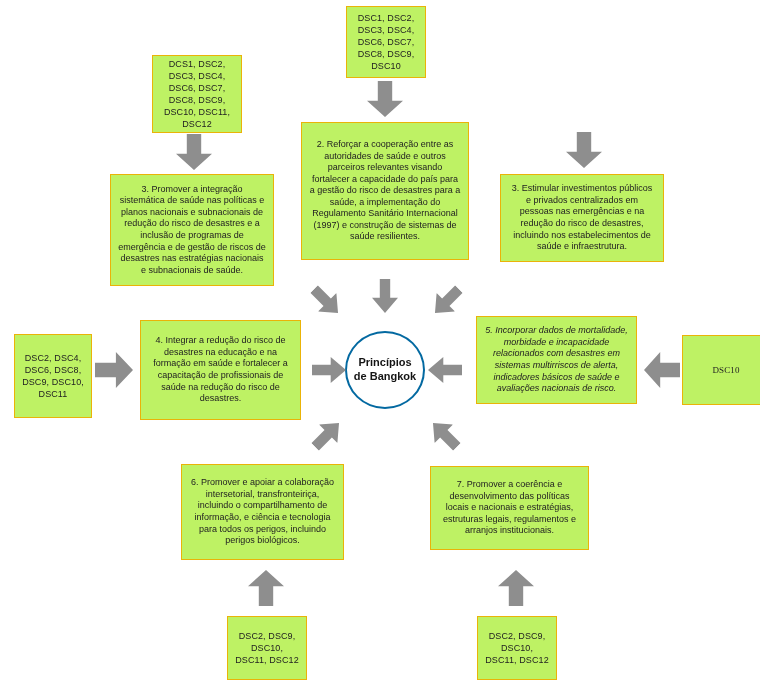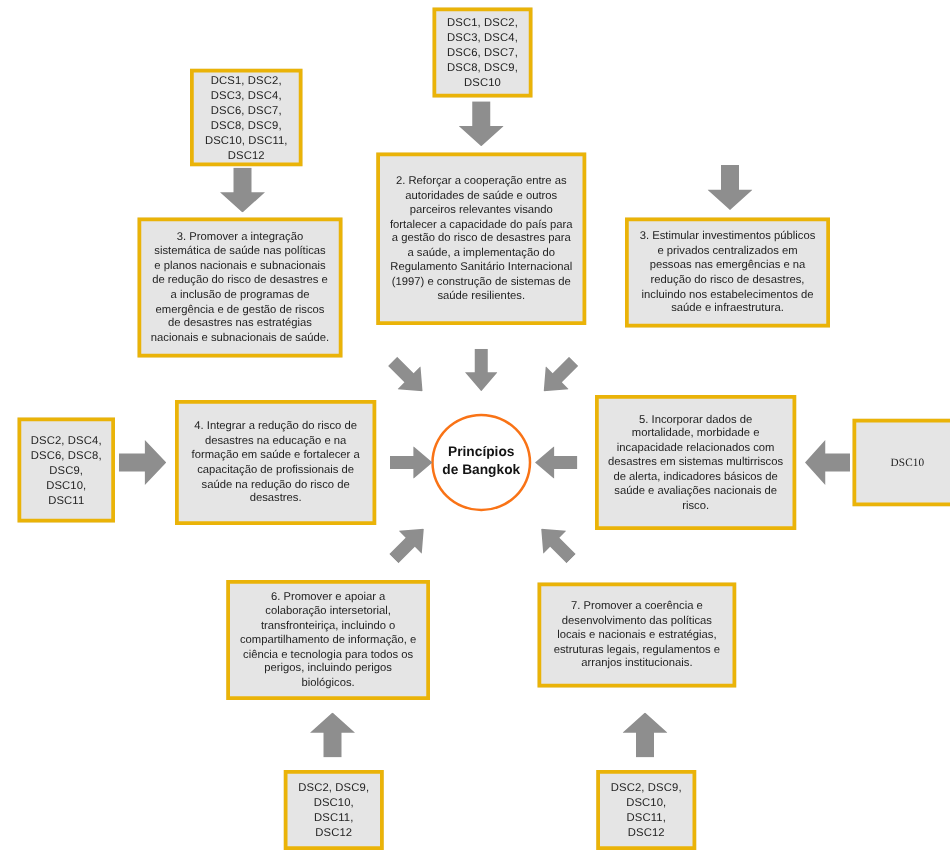--- a/index.html
+++ b/index.html
@@ -10,43 +10,43 @@
   }
   .diagram {
     position: relative;
     width: 760px;
     height: 694px;
     background: #ffffff;
     overflow: hidden;
   }
   .box {
     position: absolute;
-    background: #e5e5e5;
-    border: 3px solid #eab308;
+    background: #bef264;
+    border: 1px solid #eab308;
     box-sizing: border-box;
     display: flex;
     align-items: center;
     justify-content: center;
     text-align: center;
     color: #222222;
     padding: 5px 7px;
   }
   .dsc-box {
     font-size: 9px;
     line-height: 1.35;
     letter-spacing: 0.1px;
   }
   .p-box {
     font-size: 9px;
     line-height: 1.28;
   }
   .center-circle {
     position: absolute;
     background: #ffffff;
-    border: 2px solid #f97316;
+    border: 2px solid #0369a1;
     border-radius: 50%;
     box-sizing: border-box;
     display: flex;
     align-items: center;
     justify-content: center;
     text-align: center;
     font-size: 11px;
     font-weight: bold;
     color: #141414;
     padding: 6px;
@@ -85,21 +85,21 @@
   <div class="box dsc-box" style="left:477px; top:616px; width:80px; height:64px;">DSC2, DSC9, DSC10, DSC11, DSC12</div>
 
   <div class="box p-box" style="left:110px; top:174px; width:164px; height:112px;">3. Promover a integração sistemática de saúde nas políticas e planos nacionais e subnacionais de redução do risco de desastres e a inclusão de programas de emergência e de gestão de riscos de desastres nas estratégias nacionais e subnacionais de saúde.</div>
 
   <div class="box p-box" style="left:301px; top:122px; width:168px; height:138px;">2. Reforçar a cooperação entre as autoridades de saúde e outros parceiros relevantes visando fortalecer a capacidade do país para a gestão do risco de desastres para a saúde, a implementação do Regulamento Sanitário Internacional (1997) e construção de sistemas de saúde resilientes.</div>
 
   <div class="box p-box" style="left:500px; top:174px; width:164px; height:88px;">3. Estimular investimentos públicos e privados centralizados em pessoas nas emergências e na redução do risco de desastres, incluindo nos estabelecimentos de saúde e infraestrutura.</div>
 
   <div class="box p-box" style="left:140px; top:320px; width:161px; height:100px;">4. Integrar a redução do risco de desastres na educação e na formação em saúde e fortalecer a capacitação de profissionais de saúde na redução do risco de desastres.</div>
 
-  <div class="box p-box" style="left:476px; top:316px; width:161px; height:108px;">5. Incorporar dados de mortalidade, morbidade e incapacidade relacionados com desastres em sistemas multirriscos de alerta, indicadores básicos de saúde e avaliações nacionais de risco.</div>
+  <div class="box p-box" style="left:476px; top:316px; width:161px; height:88px;font-style:italic;">5. Incorporar dados de mortalidade, morbidade e incapacidade relacionados com desastres em sistemas multirriscos de alerta, indicadores básicos de saúde e avaliações nacionais de risco.</div>
 
   <div class="box p-box" style="left:181px; top:464px; width:163px; height:96px;">6. Promover e apoiar a colaboração intersetorial, transfronteiriça, incluindo o compartilhamento de informação, e ciência e tecnologia para todos os perigos, incluindo perigos biológicos.</div>
 
   <div class="box p-box" style="left:430px; top:466px; width:159px; height:84px;">7. Promover a coerência e desenvolvimento das políticas locais e nacionais e estratégias, estruturas legais, regulamentos e arranjos institucionais.</div>
 
   <div class="center-circle" style="left:345px; top:331px; width:80px; height:78px;">Princípios de Bangkok</div>
 
   <div class="arrow rot90" style="left: 176px; top: 134px; width: 36px; height: 36px; background: rgb(142, 142, 142);"></div>
   <div class="arrow rot90" style="left: 367px; top: 81px; width: 36px; height: 36px; background: rgb(142, 142, 142);"></div>
   <div class="arrow rot90" style="left: 566px; top: 132px; width: 36px; height: 36px; background: rgb(142, 142, 142);"></div>

